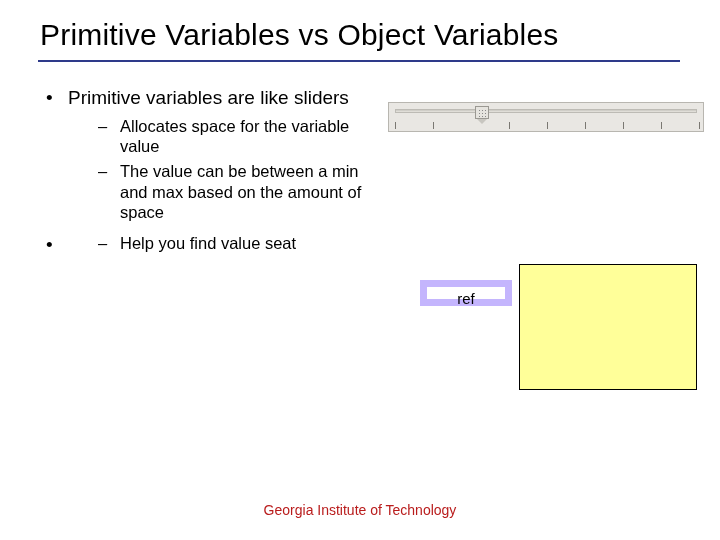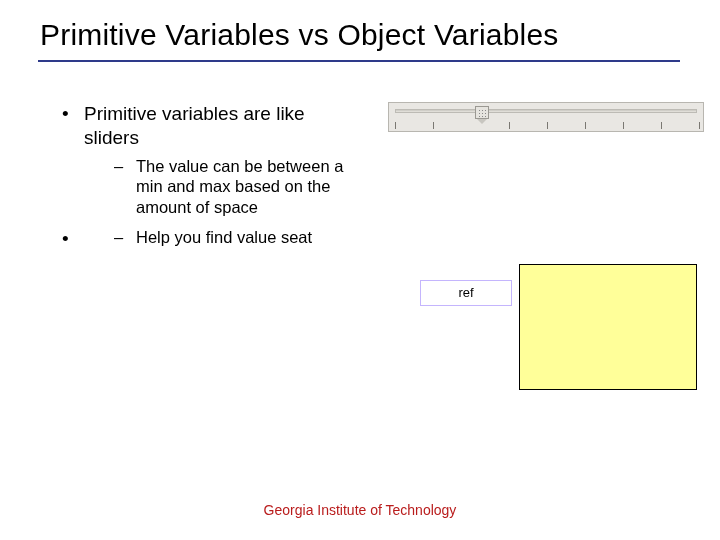--- a/index.html
+++ b/index.html
@@ -38,21 +38,21 @@
     position: absolute;
     left: 40px;
     top: 86px;
     width: 340px;
     font-size: 19px;
     line-height: 1.25;
   }
   ul.level1 {
     list-style: none;
     padding: 0;
-    margin: 16px;
+    margin: 0;
   }
   ul.level1 > li {
     position: relative;
     padding-left: 28px;
     margin-bottom: 8px;
   }
   ul.level1 > li::before {
     content: "•";
     position: absolute;
     left: 6px;
@@ -144,23 +144,23 @@
     border: 1px solid #000;
     box-sizing: border-box;
   }
   .ref-box {
     position: absolute;
     left: 420px;
     top: 280px;
     width: 92px;
     height: 26px;
     background: #ffffff;
-    border: 1px solid #c4b5fd;
-    box-sizing: border-box;
-    font-size: 13px;
+    border: 7px solid #c4b5fd;
+    box-sizing: border-box;
+    font-size: 15px;
     text-align: center;
     line-height: 24px;
   }
   .footer {
     position: absolute;
     left: 0;
     width: 720px;
     bottom: 22px;
     text-align: center;
     font-size: 14px;
@@ -173,20 +173,21 @@
 <div class="slide">
 
   <div class="title">Primitive Variables vs Object Variables</div>
   <div class="title-underline"></div>
 
   <div class="content">
     <ul class="level1">
       <li>
         <span>Primitive variables are like sliders</span>
         <ul class="level2">
+          <li>Allocates space for the variable value</li>
           <li>The value can be between a min and max based on the amount of space</li>
         </ul>
       </li>
       <li>
         <ul class="level2">
           <li>Help you find value seat</li>
         </ul>
       </li>
     </ul>
   </div>

